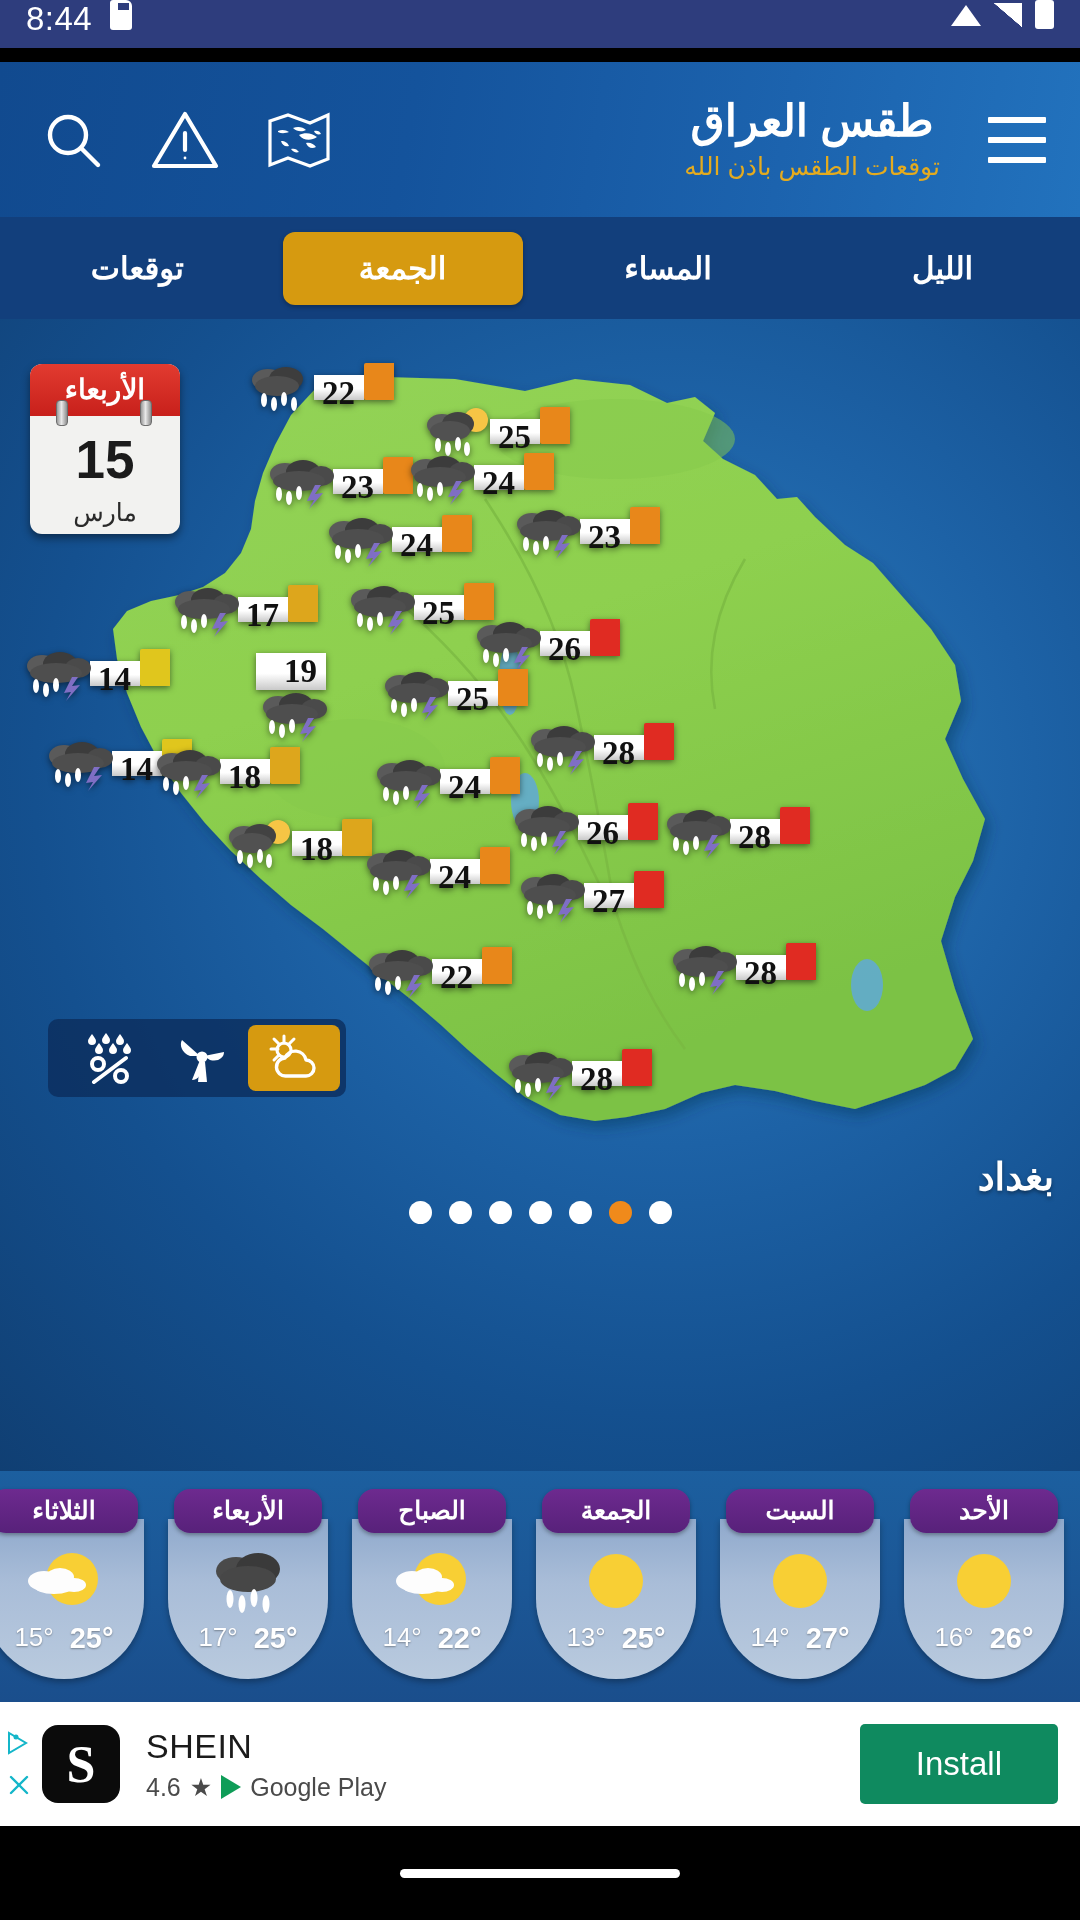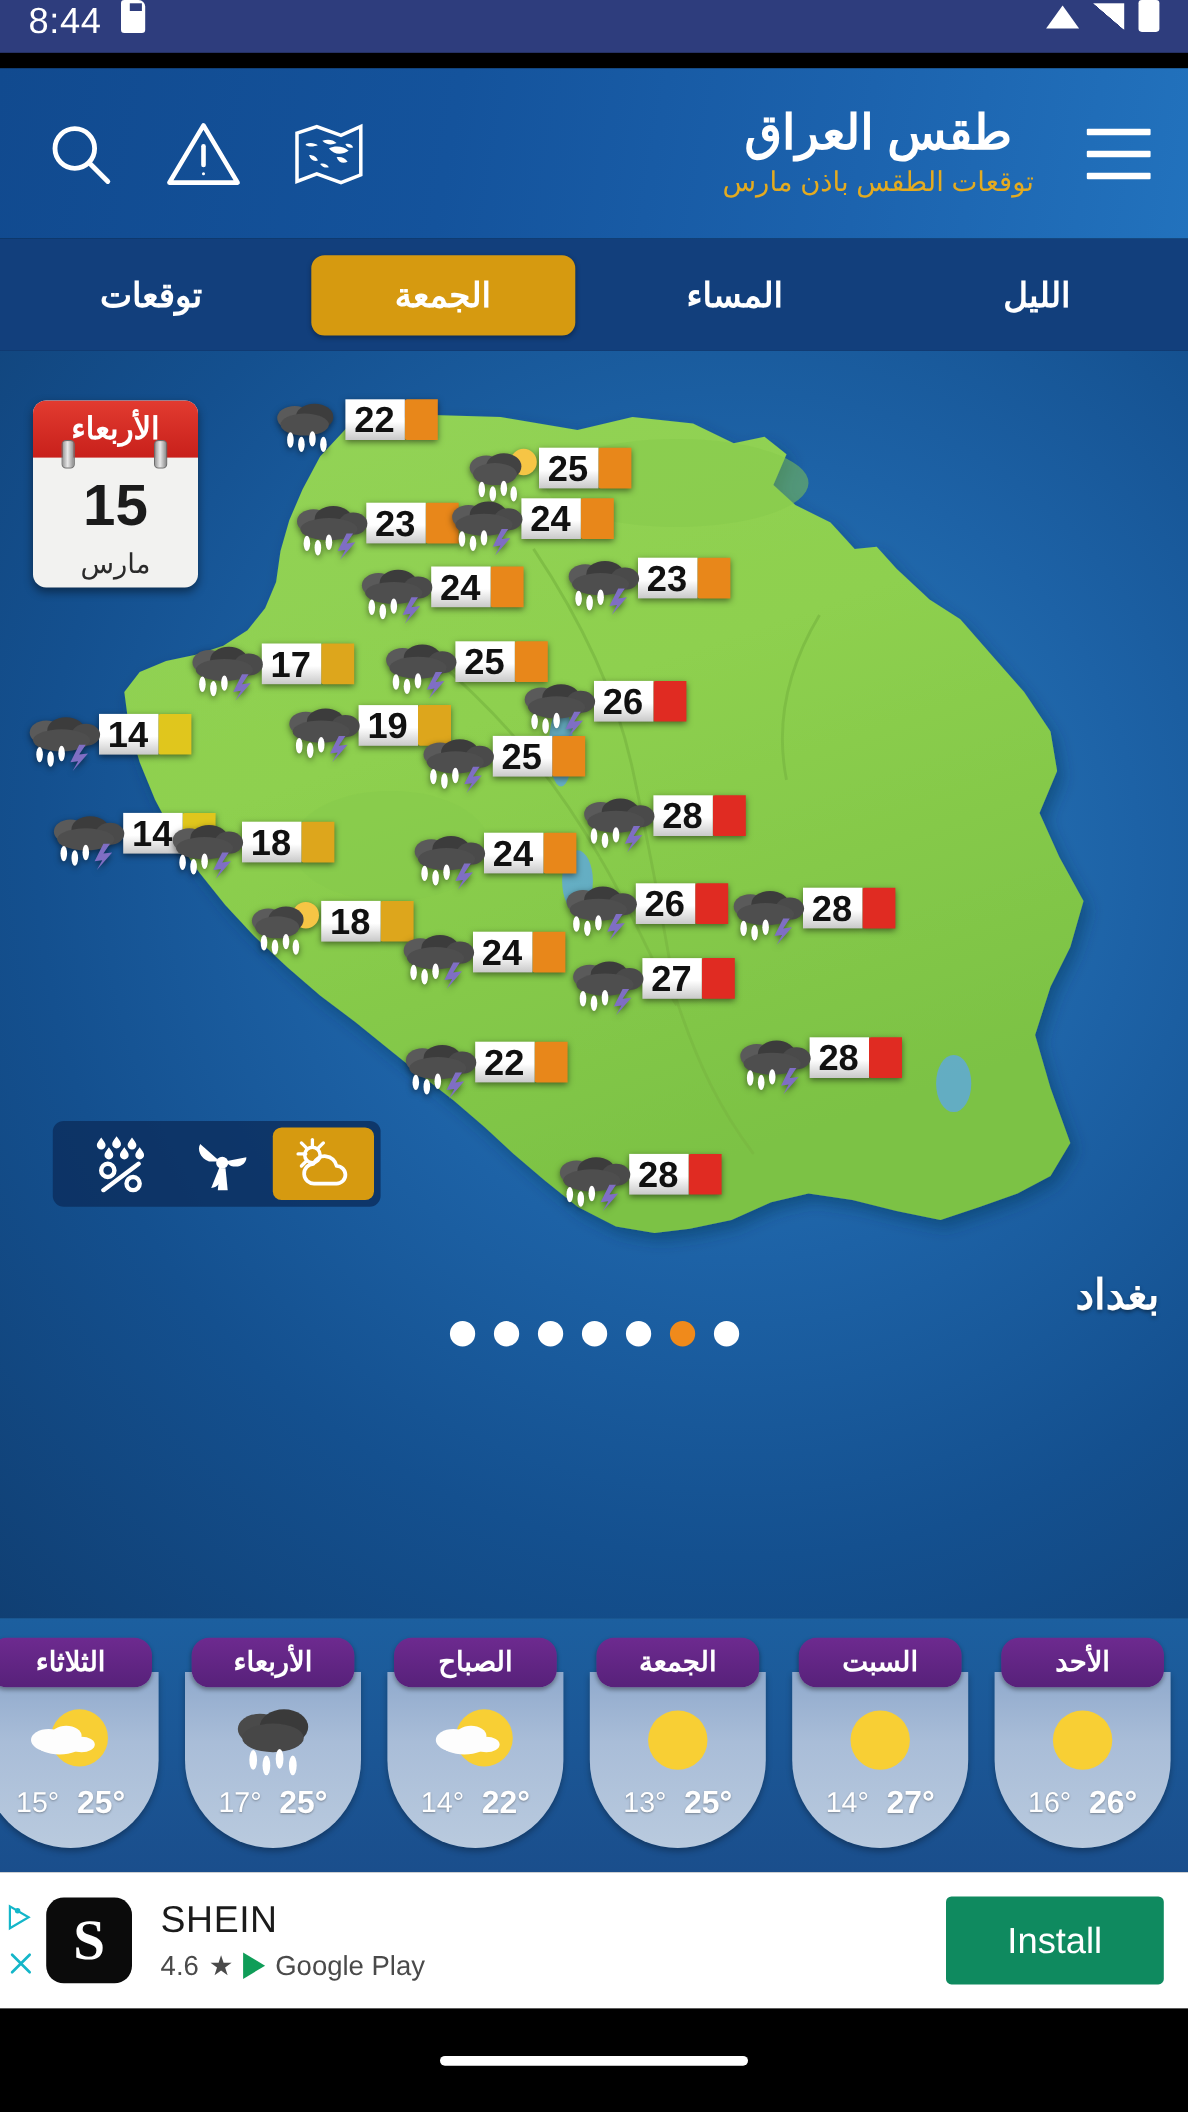--- a/index.html
+++ b/index.html
@@ -76,21 +76,21 @@
   .cal-rings i.l{left:26px;} .cal-rings i.r{left:110px;}
   .cal-day{font-size:53px;font-weight:700;color:#1b1b1b;margin-top:17px;line-height:1;}
   .cal-mon{font-size:25px;color:#2a2a2a;margin-top:12px;}
 
   
   .tmk{ position:absolute; display:flex; align-items:stretch; height:37px; z-index:12;
         filter:drop-shadow(0 2px 3px rgba(0,0,0,.5)); }
   .tmk .sw{ width:30px; border-radius:2px 0 0 2px; }
   .tmk .val{ background:linear-gradient(#ffffff 0%,#ffffff 55%,#c9c9c9 100%);
       padding:0 9px 0 8px; font-size:33px; font-weight:700; color:#111;
-      line-height:37px; font-family:Liberation Sans, sans-serif;}
+      line-height:37px; font-family:Liberation Serif, serif;margin-top:12px;}
   .tmk .ico{ margin-right:-4px; position:relative; width:74px;}
 
   
   .modebar{
     position:absolute; left:48px; top:700px; width:298px; height:78px;
     background:rgba(11,45,92,.80); border-radius:10px; display:flex; align-items:center;
     padding:6px; gap:0; z-index:25;
   }
   .modebtn{ width:92px; height:66px; display:flex; align-items:center; justify-content:center;
      border-radius:8px; cursor:pointer;}
@@ -163,21 +163,21 @@
   </div>
 
   <div class="appbar">
     <div class="hamburger">
       <span></span>
         <span></span>
         <span></span>
     </div>
     <div class="titlewrap">
       <div class="app-title">طقس العراق</div>
-      <div class="app-sub">توقعات الطقس باذن مارس</div>
+      <div class="app-sub">توقعات الطقس باذن الله</div>
     </div>
     <div class="ab-actions">
       <span>
         <svg width="66" height="62" viewBox="0 0 66 62" fill="none" stroke="#fff" stroke-width="3.2">
           <path d="M4 12 L22 6 L44 14 L62 6 L62 50 L44 57 L22 49 L4 56 Z" fill="none"></path>
           <g fill="#fff" stroke="none">
             <path d="M12 22c4-2 8-1 11 1-3 1-7 2-11 0zM27 19c5-2 10-1 13 2-4 2-9 2-13-2z"></path>
             <path d="M33 26c6-3 13-2 18 2-6 4-13 4-18-2zM15 32c4 0 7 2 8 5-4 1-7-1-8-5z"></path>
             <path d="M40 34c4-1 8 1 10 4-4 2-8 1-10-4zM25 40c3-1 6 0 8 3-3 1-6 0-8-3z"></path>
             <path d="M48 22c3-1 6 0 7 3-3 1-6 0-7-3z"></path>
@@ -412,21 +412,21 @@
     <ellipse cx="58" cy="19" rx="13" ry="10" fill="#4a4a4a"></ellipse>
     <ellipse cx="36" cy="24" rx="26" ry="10" fill="#4e4e4e"></ellipse>
     <g fill="#fff">
       <ellipse cx="16" cy="37" rx="3" ry="7"></ellipse>
                 <ellipse cx="26" cy="41" rx="3" ry="7"></ellipse>
       <ellipse cx="36" cy="36" rx="3" ry="7"></ellipse>
     </g>
     <path d="M52 28 L44 44 L51 43 L46 52 L60 36 L52 37 L58 28 Z" fill="#7f6ec4"></path>
   </svg></span>
         </div>
-        <div class="tmk" style="left: 256px; top: 322px;">
+        <div class="tmk" style="left: 256px; top: 322px; flex-direction: column;">
           <span class="sw" style="background:linear-gradient(#dda61c,#dda61c)"></span>
           <span class="val">19</span>
           <span class="ico"><svg width="74" height="52" viewBox="0 0 74 52">
     <ellipse cx="22" cy="17" rx="15" ry="11" fill="#5a5a5a"></ellipse>
     <ellipse cx="40" cy="15" rx="17" ry="12" fill="#3c3c3c"></ellipse>
     <ellipse cx="58" cy="19" rx="13" ry="10" fill="#4a4a4a"></ellipse>
     <ellipse cx="36" cy="24" rx="26" ry="10" fill="#4e4e4e"></ellipse>
     <g fill="#fff">
       <ellipse cx="16" cy="37" rx="3" ry="7"></ellipse>
                 <ellipse cx="26" cy="41" rx="3" ry="7"></ellipse>

